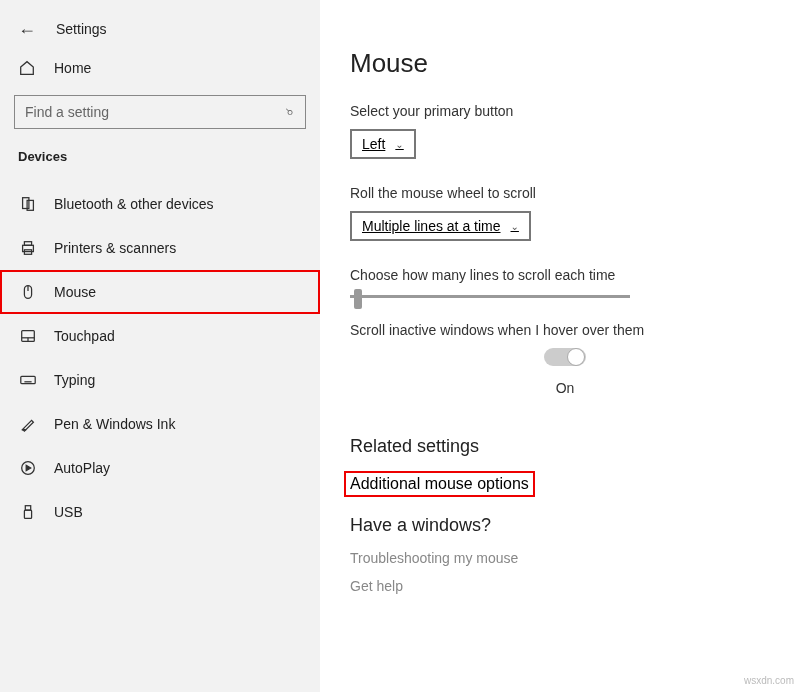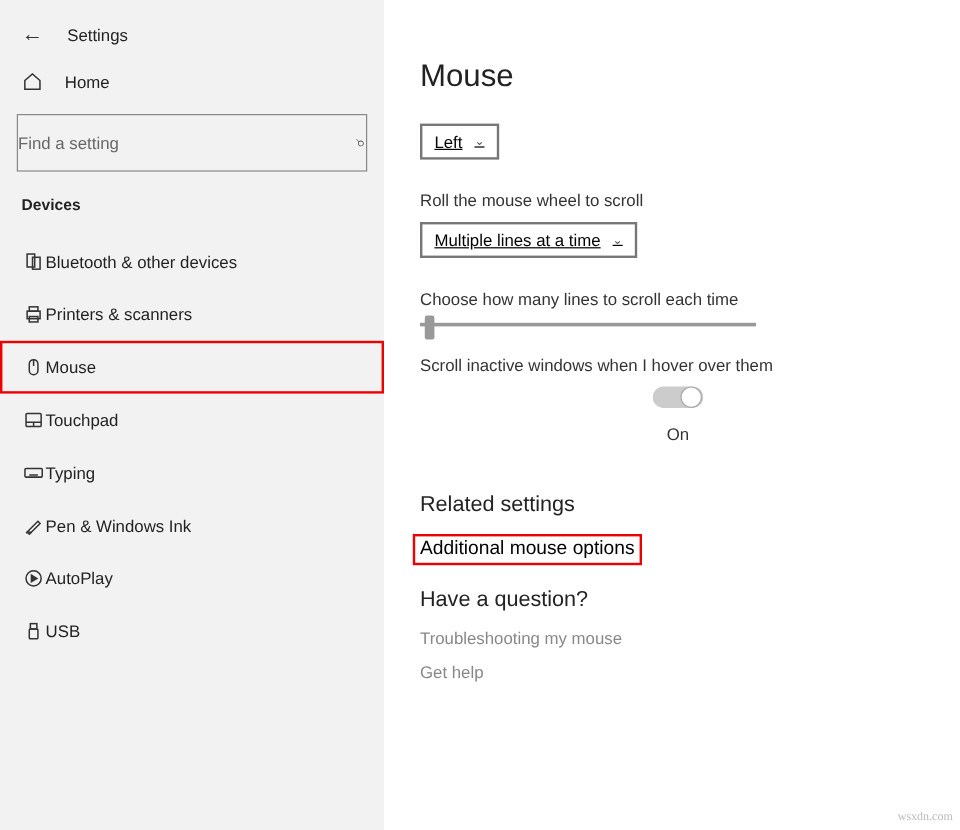--- a/index.html
+++ b/index.html
@@ -4,44 +4,44 @@
   <style>
     * { margin: 0; padding: 0; box-sizing: border-box; font-family: "Segoe UI", sans-serif; }
     body { width: 800px; height: 692px; background: #fff; display: flex; position: relative; overflow: hidden; }
     .sidebar { width: 320px; background: #f2f2f2; padding-top: 10px; }
     .topbar { display: flex; align-items: center; padding: 8px 12px 10px 18px; gap: 20px; }
     .back-arrow { font-size: 18px; color: #333; cursor: pointer; }
     .settings-title { font-size: 14px; color: #222; }
     .home-row { display: flex; align-items: center; gap: 16px; padding: 10px 18px 12px 18px; }
     .home-row .icon { width: 20px; display: flex; }
     .home-row span.label { font-size: 14px; color: #222; }
-    .search-box { margin: 6px 14px 16px 14px; border: 1px solid #888; height: 48px; display: flex; align-items: center; padding: 0 0; justify-content: space-between; background: #f2f2f2; }
+    .search-box { margin: 6px 14px 16px 14px; border: 1px solid #888; height: 34px; display: flex; align-items: center; padding: 0 10px; justify-content: space-between; background: #f2f2f2; }
     .search-box input { border: none; background: transparent; outline: none; font-size: 14px; color: #333; flex: 1; }
     .search-box input::placeholder { color: #666; }
     .search-icon { color: #555; font-size: 14px; transform: rotate(90deg); }
     .category-label { font-size: 13px; font-weight: 600; padding: 4px 18px 18px 18px; color: #222; }
-    .nav-item { display: flex; align-items: center; padding: 13px 18px; cursor: pointer; font-size: 14px; color: #222; }
+    .nav-item { display: flex; align-items: center; gap: 16px; padding: 13px 18px; cursor: pointer; font-size: 14px; color: #222; }
     .nav-item .icon { width: 20px; display: flex; justify-content: center; }
     .nav-item.selected { outline: 2px solid #e00; outline-offset: -2px; }
     .red-box { outline: 2px solid #e00; outline-offset: -2px; }
     .main { flex: 1; padding: 48px 20px 0 30px; }
     .page-title { font-size: 26px; font-weight: 400; margin-bottom: 24px; color: #222; }
     .setting-label { font-size: 14px; color: #333; margin-bottom: 10px; }
     .dropdown { border: 2px solid #777; display: inline-flex; align-items: center; padding: 5px 10px; font-size: 14px; margin-bottom: 26px; cursor: pointer; gap: 10px; text-decoration: underline; }
     .chev { font-size: 10px; color: #555; }
     .slider-track { width: 280px; height: 3px; background: #999; position: relative; margin: 12px 0 24px 0; }
     .slider-thumb { position: absolute; left: 4px; top: -6px; width: 8px; height: 20px; background: #999; border-radius: 2px; }
     .toggle-row { display: flex; align-items: center; gap: 14px; margin-bottom: 40px; flex-direction: column; }
     .toggle { width: 42px; height: 18px; border-radius: 10px; background: #ccc; position: relative; cursor: pointer; }
     .toggle::after { content: ""; position: absolute; right: 1px; top: 0px; width: 16px; height: 16px; background: #fff; border: 1px solid #aaa; border-radius: 50%; }
     .toggle-label { font-size: 14px; color: #333; }
     .section-head { font-size: 18px; color: #222; margin-bottom: 8px; }
     .link-row { font-size: 14px; color: #888; padding: 6px 0; cursor: pointer; }
     .link-box { display: inline-block; padding: 4px 6px; margin: 6px -6px 18px -6px; }
-    .watermark { position: absolute; right: 6px; bottom: 6px; font-size: 10px; color: #bbb; font-family: Liberation Serif, serif; }
+    .watermark { position: absolute; right: 6px; bottom: 6px; font-size: 10px; color: #bbb; }
     svg { width: 18px; height: 18px; stroke: #333; stroke-width: 1.4; fill: none; }
   </style>
 </head>
 <body>
 
 <div class="sidebar">
   <div class="topbar">
     <span class="back-arrow">←</span>
     <span class="settings-title">Settings</span>
   </div>
@@ -135,20 +135,21 @@
           <rect x="6" y="8" width="8" height="9" rx="1"></rect>
         </svg>
       </span>
     <span>USB</span>
   </div>
 </div>
 
 <div class="main">
   <h1 class="page-title">Mouse</h1>
 
+  <div class="setting-label">Select your primary button</div>
   <div class="dropdown">
     <span>Left</span>
     <span class="chev">⌄</span>
   </div>
 
   <div class="setting-label">Roll the mouse wheel to scroll</div>
   <div class="dropdown">
     <span>Multiple lines at a time</span>
     <span class="chev">⌄</span>
   </div>
@@ -160,18 +161,18 @@
 
   <div class="setting-label">Scroll inactive windows when I hover over them</div>
   <div class="toggle-row">
     <div class="toggle"></div>
     <span class="toggle-label">On</span>
   </div>
 
   <div class="section-head">Related settings</div>
   <div class="link-box red-box"><span>Additional mouse options</span></div>
 
-  <div class="section-head">Have a question?</div>
+  <div class="section-head">Have a windows?</div>
   <div class="link-row">Troubleshooting my mouse</div>
   <div class="link-row">Get help</div>
 </div>
 
 <div class="watermark">wsxdn.com</div>
 
 </body></html>

